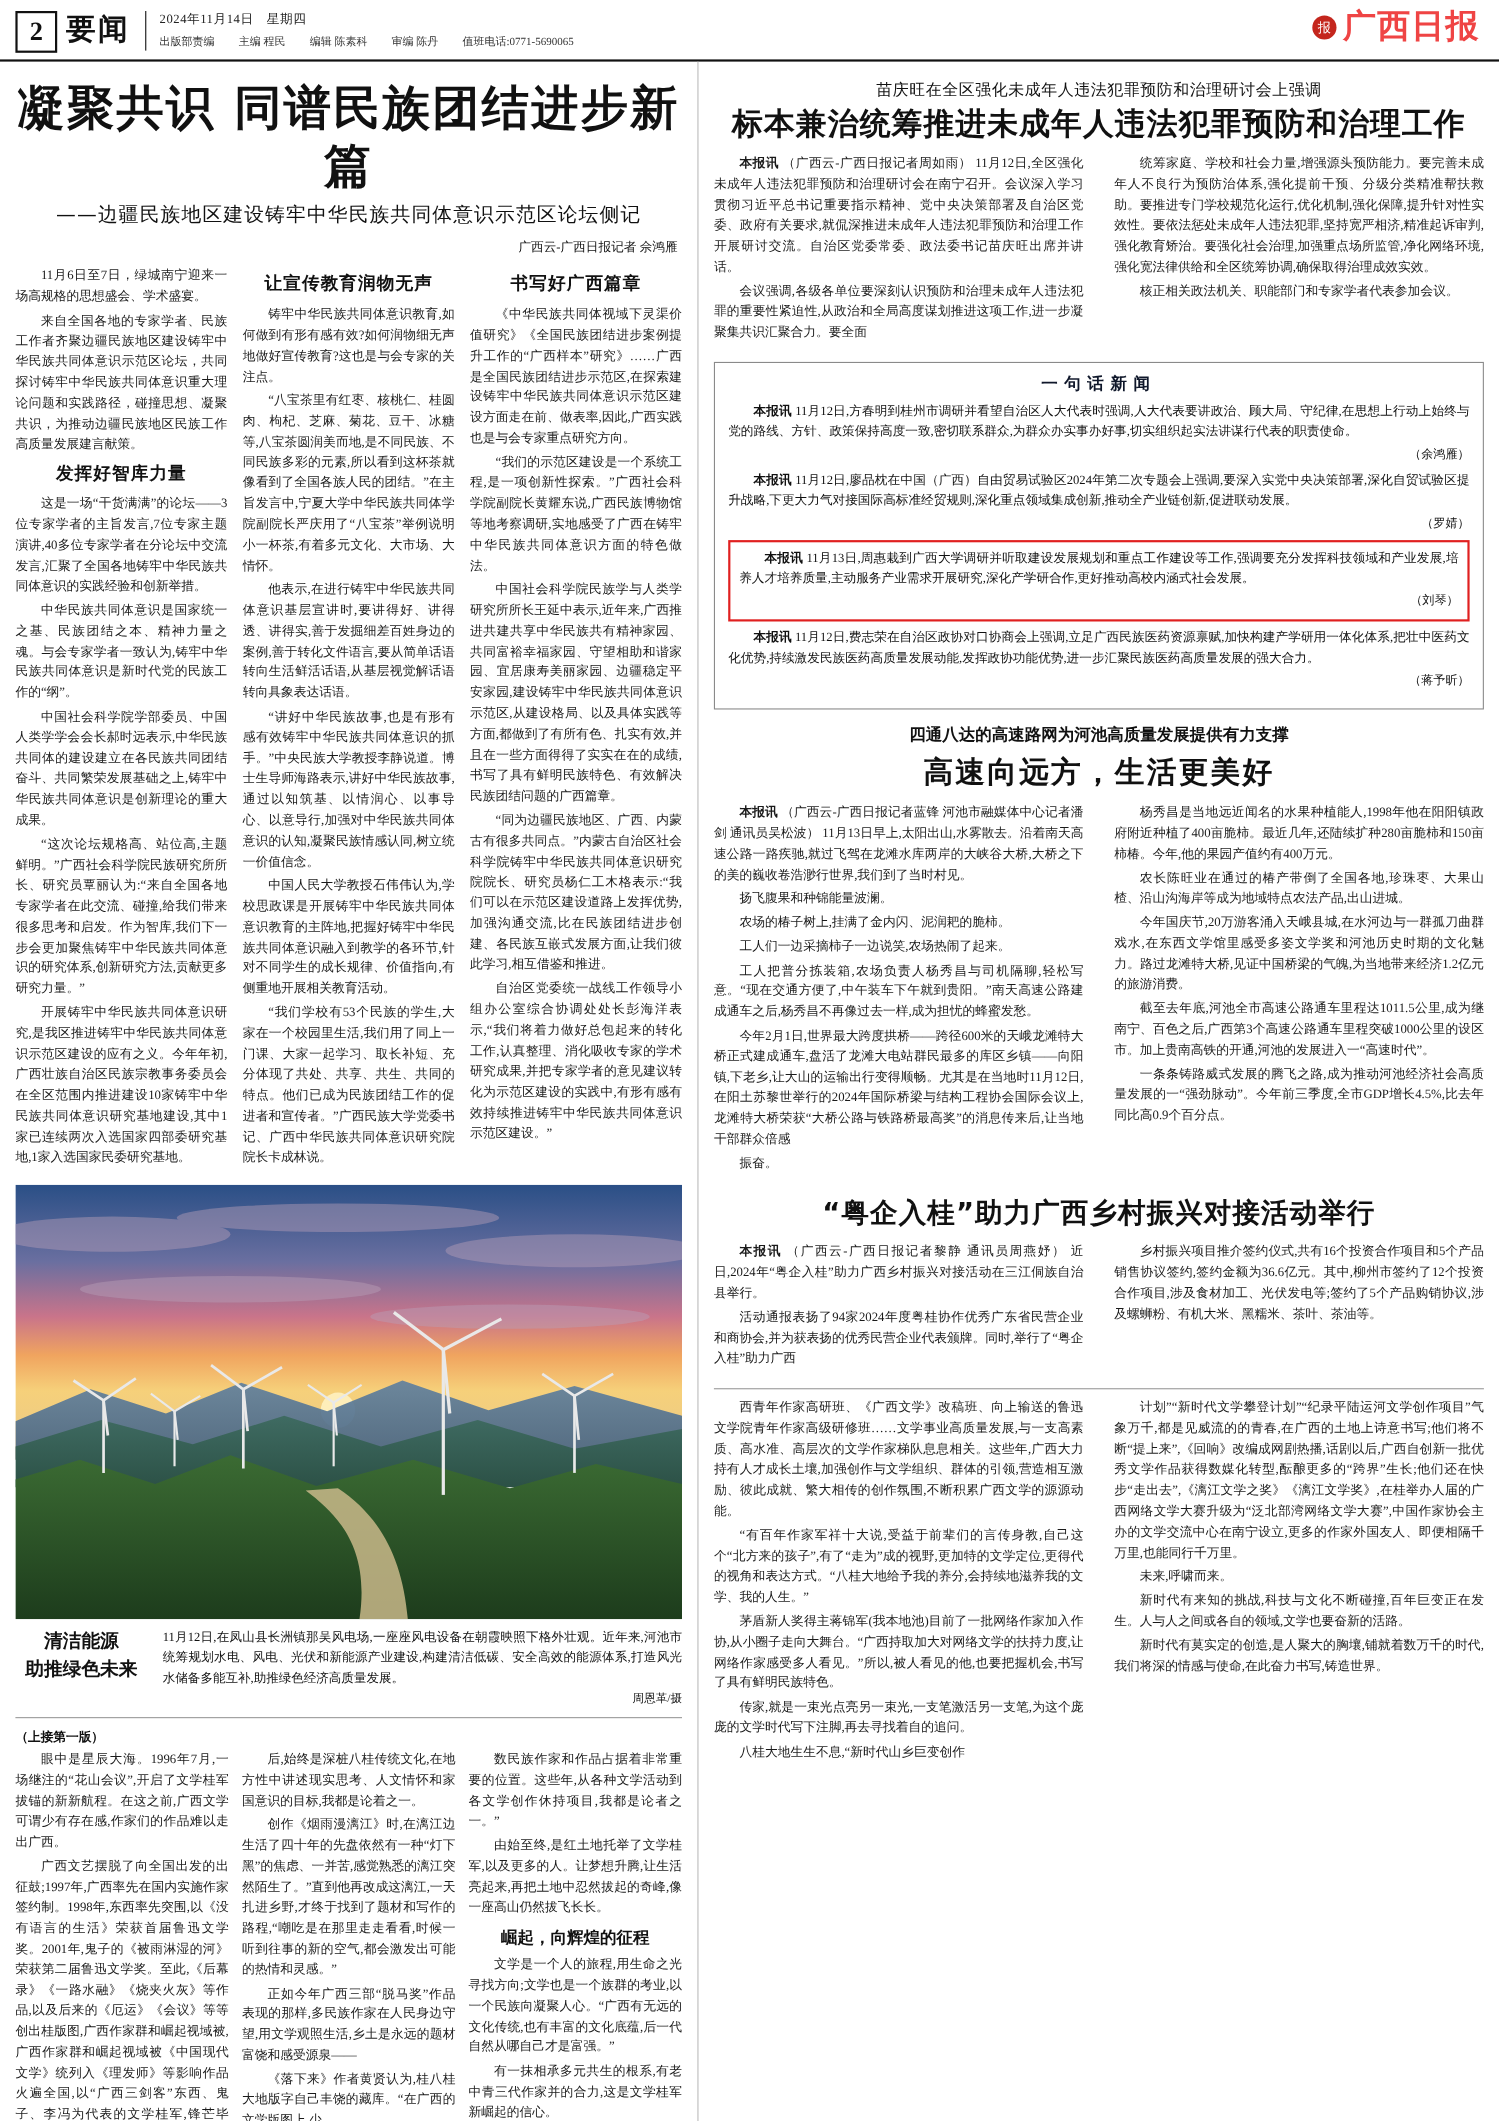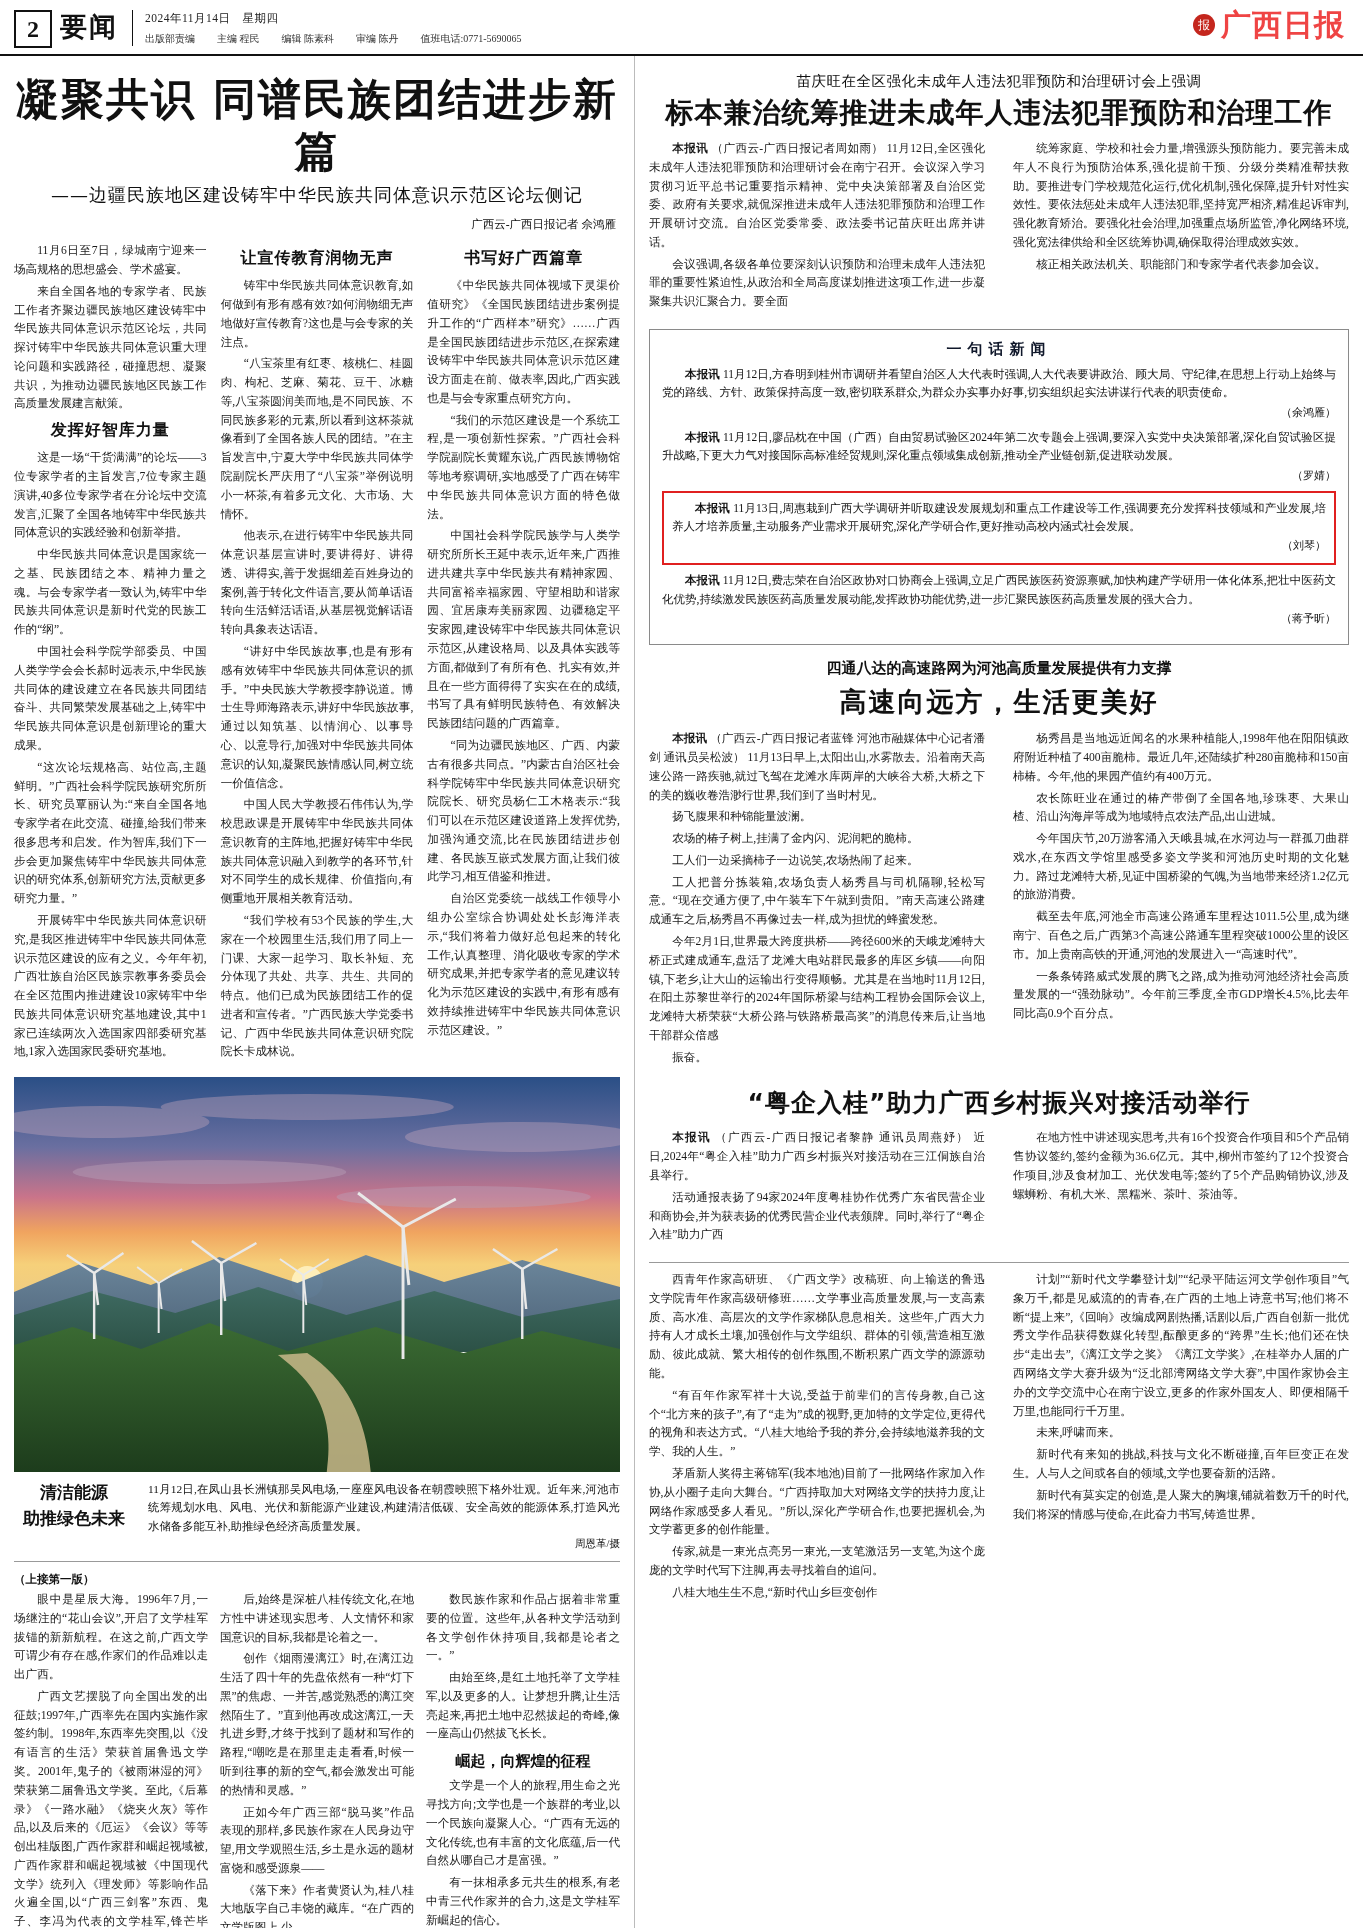--- a/index.html
+++ b/index.html
@@ -470,31 +470,31 @@
       <div class="two-col">
         <div class="tcol">
           <p class="body">
             <span class="lead">本报讯</span>
             <span>（广西云-广西日报记者黎静  通讯员周燕妤）</span>
             <span>近日,2024年“粤企入桂”助力广西乡村振兴对接活动在三江侗族自治县举行。</span>
           </p>
           <p class="body">活动通报表扬了94家2024年度粤桂协作优秀广东省民营企业和商协会,并为获表扬的优秀民营企业代表颁牌。同时,举行了“粤企入桂”助力广西</p>
         </div>
         <div class="tcol">
-          <p class="body">在地方性中讲述现实思考,共有16个投资合作项目和5个产品销售协议签约,签约金额为36.6亿元。其中,柳州市签约了12个投资合作项目,涉及食材加工、光伏发电等;签约了5个产品购销协议,涉及螺蛳粉、有机大米、黑糯米、茶叶、茶油等。</p>
+          <p class="body">乡村振兴项目推介签约仪式,共有16个投资合作项目和5个产品销售协议签约,签约金额为36.6亿元。其中,柳州市签约了12个投资合作项目,涉及食材加工、光伏发电等;签约了5个产品购销协议,涉及螺蛳粉、有机大米、黑糯米、茶叶、茶油等。</p>
         </div>
       </div>
 
       <hr class="bottom-rule">
 
       <div class="two-col">
         <div class="tcol">
           <p class="body">西青年作家高研班、《广西文学》改稿班、向上输送的鲁迅文学院青年作家高级研修班……文学事业高质量发展,与一支高素质、高水准、高层次的文学作家梯队息息相关。这些年,广西大力持有人才成长土壤,加强创作与文学组织、群体的引领,营造相互激励、彼此成就、繁大相传的创作氛围,不断积累广西文学的源源动能。</p>
           <p class="body">“有百年作家军祥十大说,受益于前辈们的言传身教,自己这个“北方来的孩子”,有了“走为”成的视野,更加特的文学定位,更得代的视角和表达方式。“八桂大地给予我的养分,会持续地滋养我的文学、我的人生。”</p>
-          <p class="body">茅盾新人奖得主蒋锦军(我本地池)目前了一批网络作家加入作协,从小圈子走向大舞台。“广西持取加大对网络文学的扶持力度,让网络作家感受多人看见。”所以,深化产学研合作,也要把握机会,为文学蓄更多的创作能量。</p>
+          <p class="body">茅盾新人奖得主蒋锦军(我本地池)目前了一批网络作家加入作协,从小圈子走向大舞台。“广西持取加大对网络文学的扶持力度,让网络作家感受多人看见。”所以,被人看见的他,也要把握机会,书写了具有鲜明民族特色。</p>
           <p class="body">传家,就是一束光点亮另一束光,一支笔激活另一支笔,为这个庞庞的文学时代写下注脚,再去寻找着自的追问。</p>
           <p class="body">八桂大地生生不息,“新时代山乡巨变创作</p>
         </div>
         <div class="tcol">
           <p class="body">计划”“新时代文学攀登计划”“纪录平陆运河文学创作项目”气象万千,都是见威流的的青春,在广西的土地上诗意书写;他们将不断“提上来”,《回响》改编成网剧热播,话剧以后,广西自创新一批优秀文学作品获得数媒化转型,酝酿更多的“跨界”生长;他们还在快步“走出去”,《漓江文学之奖》《漓江文学奖》,在桂举办人届的广西网络文学大赛升级为“泛北部湾网络文学大赛”,中国作家协会主办的文学交流中心在南宁设立,更多的作家外国友人、即便相隔千万里,也能同行千万里。</p>
           <p class="body">未来,呼啸而来。</p>
           <p class="body">新时代有来知的挑战,科技与文化不断碰撞,百年巨变正在发生。人与人之间或各自的领域,文学也要奋新的活路。</p>
           <p class="body">新时代有莫实定的创造,是人聚大的胸壤,铺就着数万千的时代,我们将深的情感与使命,在此奋力书写,铸造世界。</p>
         </div>
       </div>

